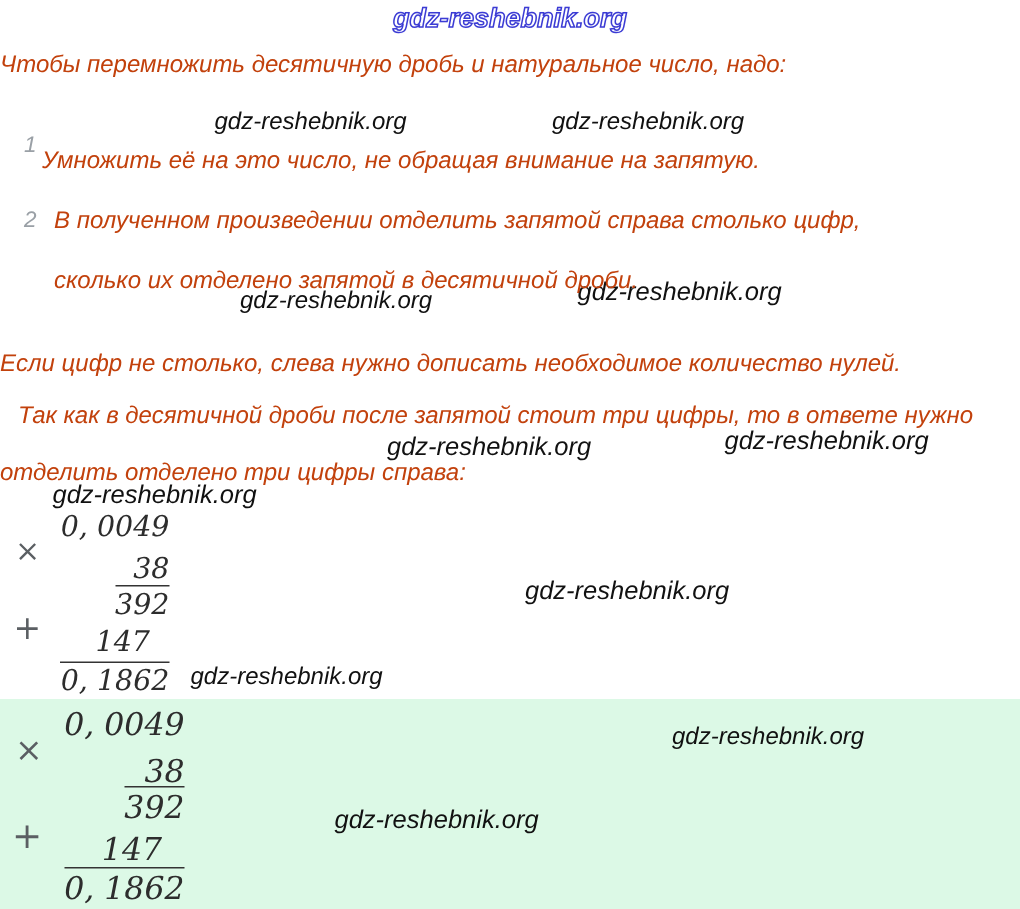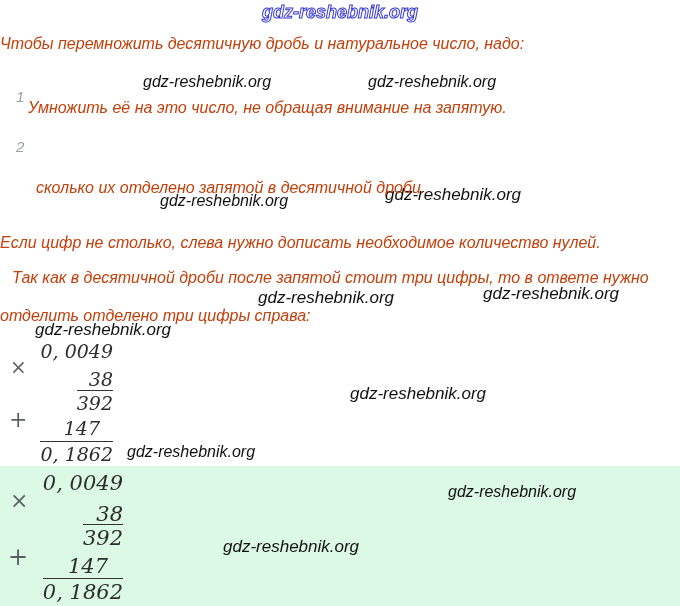--- a/index.html
+++ b/index.html
@@ -96,20 +96,21 @@
   <span class="wm" style="left:127px; top:443px;">gdz-reshebnik.org</span>
   <span class="wm" style="left:448px; top:483px;">gdz-reshebnik.org</span>
   <span class="wm lg" style="left:223px; top:538px;">gdz-reshebnik.org</span>
 
   <div class="txt" style="left:0; top:34px;">Чтобы перемножить десятичную дробь и натуральное число, надо:</div>
 
   <div class="step-num" style="left:16px; top:88px;">1</div>
   <div class="txt" style="left:28px; top:88px;margin-top:10px;">Умножить её на это число, не обращая внимание на запятую.</div>
 
   <div class="step-num" style="left:16px; top:138px;">2</div>
+  <div class="txt" style="left:36px; top:138px;">В полученном произведении отделить запятой справа столько цифр,</div>
   <div class="txt" style="left:36px; top:178px;">сколько их отделено запятой в десятичной дроби.</div>
 
   <div class="txt" style="left:0; top:233px;">Если цифр не столько, слева нужно дописать необходимое количество нулей.</div>
 
   <div class="txt" style="left:12px; top:268px;">Так как в десятичной дроби после запятой стоит три цифры, то в ответе нужно</div>
   <div class="txt" style="left:0; top:306px;">отделить отделено три цифры справа:</div>
 
   <div class="mathblock" id="mult-white">
     <span class="op op-times">×</span>
     <span class="num r1">0, 0049</span>

